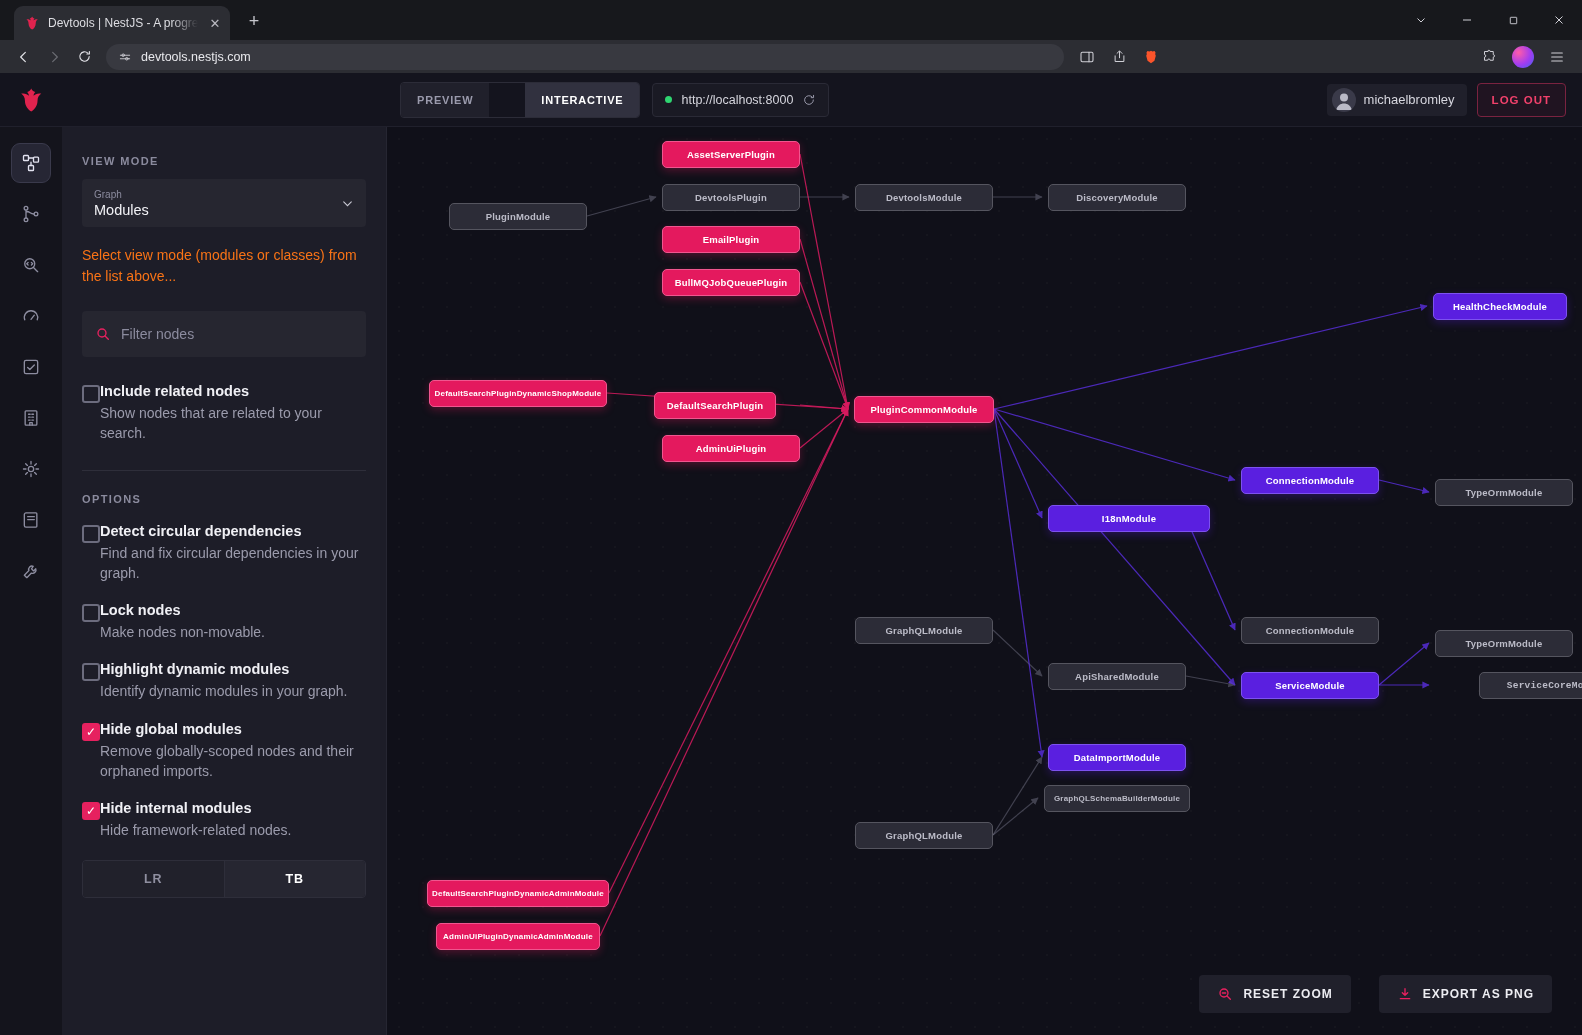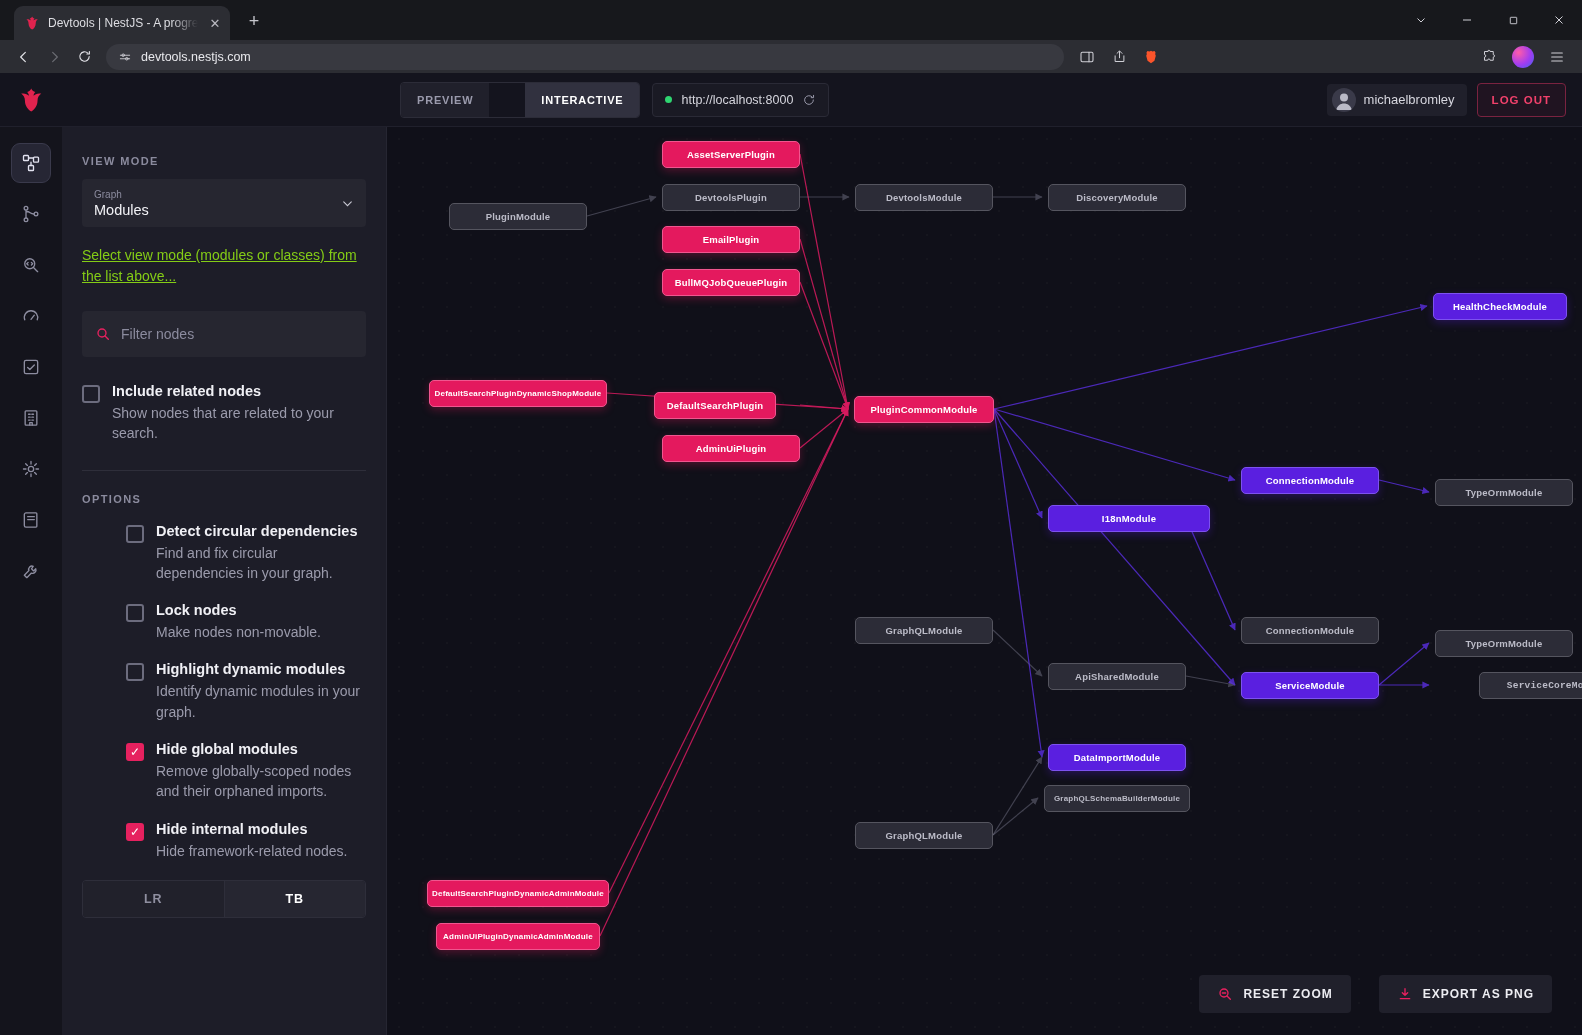--- a/index.html
+++ b/index.html
@@ -56,33 +56,33 @@
   .rail-item.active { background:#262634; border:1px solid #3a3a4c; }
   .rail-item.active svg { stroke:#e3e3f0; }
 
   .panel { width:325px; background:#1d1d28; padding:28px 20px 0; border-right:1px solid #262632; }
   .section-label { font-size:11px; font-weight:700; letter-spacing:1.4px; color:#8b8b9e; }
   .dropdown { margin-top:12px; background:#262630; border-radius:4px; height:48px; display:flex; align-items:center; padding:0 12px; }
   .dd-text { flex:1; }
   .dd-label { font-size:10px; color:#8b8b9e; }
   .dd-value { font-size:14.5px; color:#f2f2f6; margin-top:2px; }
   .dropdown svg { stroke:#c9c9d4; fill:none; stroke-width:2; stroke-linecap:round; }
-  .hint { margin-top:18px; font-size:14px; line-height:1.5; color:#84cc16;text-decoration:underline; }
+  .hint { margin-top:18px; font-size:14px; line-height:1.5; color:#f97316; }
   .filter { margin-top:24px; height:46px; background:#262630; border-radius:4px; display:flex; align-items:center; gap:10px; padding:0 13px; }
   .filter svg { stroke:var(--accent,#e6215f); fill:none; stroke-width:2; stroke-linecap:round; }
   .filter input { background:transparent; border:none; outline:none; color:#e8e8ee; font-size:14px; flex:1; font-family:"Liberation Sans",sans-serif; }
   .filter input::placeholder { color:#8b8b9e; }
-  .check-row { display:flex; gap:12px; }
+  .check-row { display:flex; }
   .cb { width:18px; height:18px; flex:0 0 18px; border:2px solid #6c6c7e; border-radius:3px; margin-top:2px; display:flex; align-items:center; justify-content:center; font-size:12px; color:#fff; }
   .cb.checked { background:var(--accent,#e6215f); border-color:var(--accent,#e6215f); }
   .cTitle { font-size:14.5px; font-weight:700; color:#f0f0f5; }
   .cDesc { font-size:14px; color:#9b9bac; line-height:1.45; margin-top:4px; }
   .include-block { margin-top:26px; }
   .divider { height:1px; background:#2e2e3a; margin:26px 0 22px; }
-  #options-list { margin-top:18px;margin-left:44px; }
+  #options-list { margin-top:18px; }
   #options-list .check-row { margin-bottom:19px; }
   .layout-seg { display:flex; margin-top:18px; border:1px solid #2e2e3a; border-radius:4px; overflow:hidden; }
   .layout-btn { flex:1; height:36px; display:flex; align-items:center; justify-content:center; font-size:12.5px; font-weight:700; letter-spacing:1px; }
   .layout-btn.lr { background:#21212b; color:#8f8fa0; border-right:1px solid #2e2e3a; }
   .layout-btn.tb { background:#262631; color:#ffffff; }
 
   
   .canvas { flex:1; position:relative; background:#101019; overflow:hidden;
     background-image:radial-gradient(rgba(255,255,255,.025) 1px, transparent 1.2px); background-size:24px 24px; }
   #graph-edges { position:absolute; inset:0; width:100%; height:100%; }

